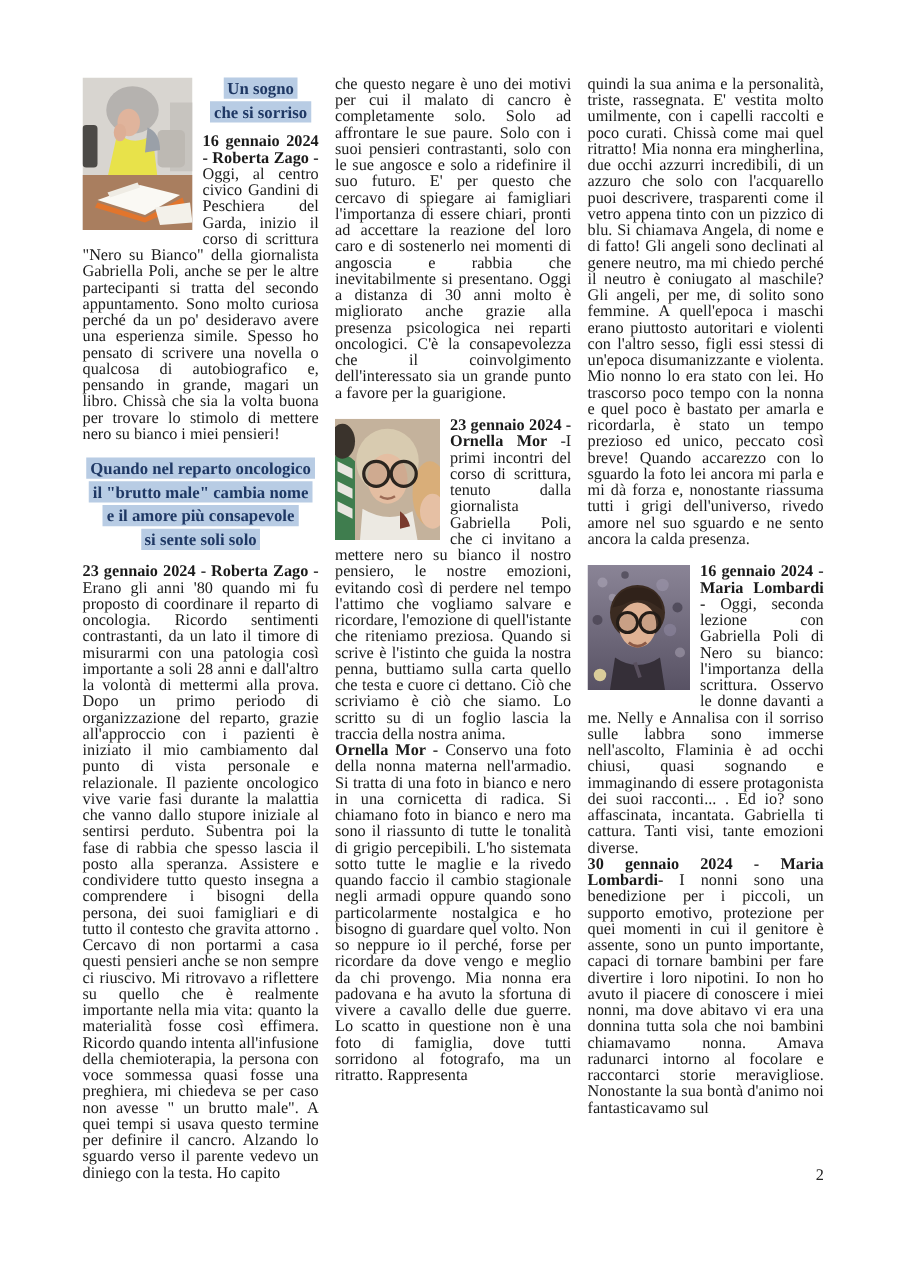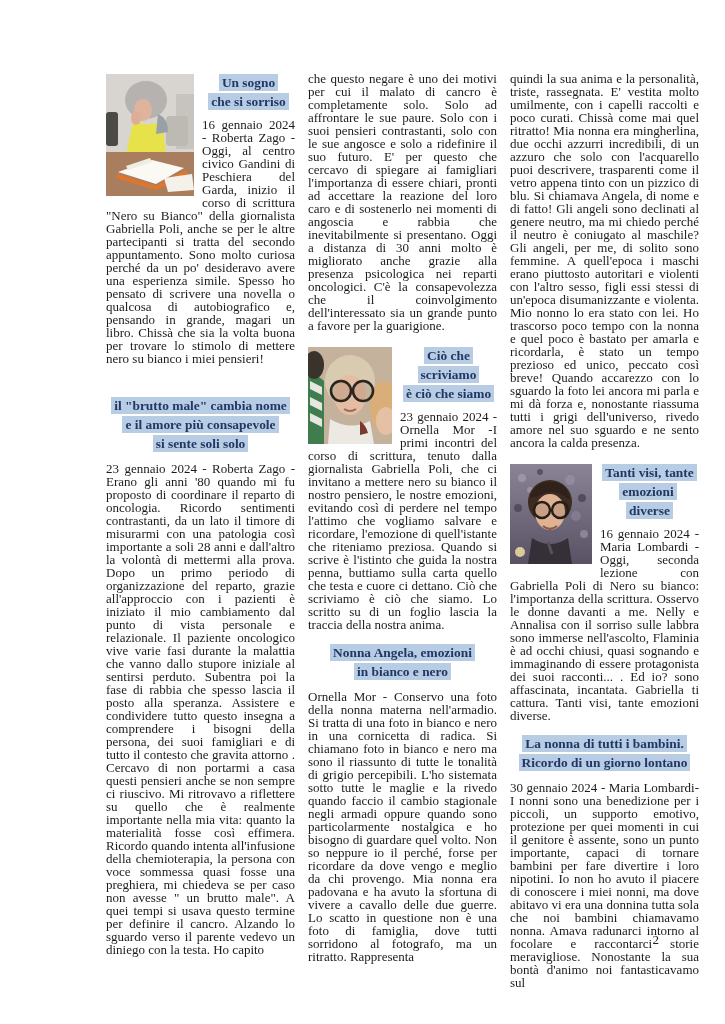--- a/index.html
+++ b/index.html
@@ -1,29 +1,29 @@
 <!DOCTYPE html>
 <html><head>
 <meta charset="utf-8">
 <style>
   html,body{margin:0;padding:0;background:#e8e8e8;}
   .page{
     position:relative;width:725px;height:1024px;background:#ffffff;
     font-family:"Liberation Serif","DejaVu Serif",serif;color:#1b1b1b;
     overflow:hidden;margin:0 auto;
   }
-  .col{position:absolute;top:72px;width:189px;margin-left:40px;}
+  .col{position:absolute;top:60px;width:189px;}
   .col1{left:66px;}
   .col2{left:268px;}
   .col3{left:470px;}
   .para{
     margin:0;font-size:13px;line-height:13px;text-align:justify;
     hyphens:none;color:#1b1b1b;
   }
-  .para b{font-weight:normal;}
+  .para b{font-weight:bold;}
   .hwrap{
     text-align:center;font-weight:bold;font-size:13.4px;line-height:19px;
     color:#1f3864;margin:0;
   }
   .hl{background:#b8cce4;padding:1px 3px;box-decoration-break:clone;}
   .h-mid{margin:12px 0 9px 0;}
   .arthead{overflow:visible;}
   .arthead::after{content:"";display:block;clear:none;}
   .photo{float:left;margin:2px 8px 4px 0;display:block;}
   .headline-beside{padding-top:1px;margin-bottom:7px;}
@@ -57,21 +57,21 @@
         <path d="M20 92 L44 84 L46 88 L22 96 Z" fill="#efece4"></path>
       </svg>
       <div class="hwrap headline-beside">
         <span class="hl">Un sogno</span><br>
         <span class="hl">che si sorriso</span>
       </div>
       <p class="para"><b>16 gennaio 2024 - Roberta Zago - </b><span>Oggi, al centro civico Gandini di Peschiera del Garda, inizio il corso di scrittura "Nero su Bianco" della giornalista Gabriella Poli, anche se per le altre partecipanti si tratta del secondo appuntamento. Sono molto curiosa perché da un po' desideravo avere una esperienza simile. Spesso ho pensato di scrivere una novella o qualcosa di autobiografico e, pensando in grande, magari un libro. Chissà che sia la volta buona per trovare lo stimolo di mettere nero su bianco i miei pensieri!</span></p>
     </div>
 
     <div class="hwrap h-mid">
-      <br>
+      <span class="hl">Quando nel reparto oncologico</span><br>
       <span class="hl">il "brutto male" cambia nome</span><br>
       <span class="hl">e il amore più consapevole</span><br>
       <span class="hl">si sente soli solo</span>
     </div>
     <p class="para"><b>23 gennaio 2024 - Roberta Zago - </b><span>Erano gli anni '80 quando mi fu proposto di coordinare il reparto di oncologia. Ricordo sentimenti contrastanti, da un lato il timore di misurarmi con una patologia così importante a soli 28 anni e dall'altro la volontà di mettermi alla prova. Dopo un primo periodo di organizzazione del reparto, grazie all'approccio con i pazienti è iniziato il mio cambiamento dal punto di vista personale e relazionale. Il paziente oncologico vive varie fasi durante la malattia che vanno dallo stupore iniziale al sentirsi perduto. Subentra poi la fase di rabbia che spesso lascia il posto alla speranza. Assistere e condividere tutto questo insegna a comprendere i bisogni della persona, dei suoi famigliari e di tutto il contesto che gravita attorno . Cercavo di non portarmi a casa questi pensieri anche se non sempre ci riuscivo. Mi ritrovavo a riflettere su quello che è realmente importante nella mia vita: quanto la materialità fosse così effimera. Ricordo quando intenta all'infusione della chemioterapia, la persona con voce sommessa quasi fosse una preghiera, mi chiedeva se per caso non avesse " un brutto male".  A quei tempi si usava questo termine per definire il cancro. Alzando lo sguardo verso il parente vedevo un diniego con la testa. Ho capito</span></p>
   </div>
 
   <div class="col col2">
     <p class="para"><span>che questo negare è uno dei motivi per cui il malato di cancro è completamente solo. Solo ad affrontare le sue paure. Solo con i suoi pensieri contrastanti, solo con le sue angosce e solo a ridefinire il suo futuro. E' per questo che cercavo di spiegare ai famigliari l'importanza di essere chiari, pronti ad accettare la reazione del loro caro e di sostenerlo nei momenti di angoscia e rabbia che inevitabilmente si presentano. Oggi a distanza di 30 anni molto è migliorato anche grazie alla presenza psicologica nei reparti oncologici. C'è la consapevolezza che il coinvolgimento dell'interessato sia un grande punto a favore per la guarigione.</span></p>
 
@@ -87,31 +87,23 @@
         <ellipse cx="78" cy="74" rx="10" ry="14" fill="#e6c0a4"></ellipse>
         <ellipse cx="42" cy="34" rx="25" ry="26" fill="#d8cbb0"></ellipse>
         <ellipse cx="42" cy="48" rx="16" ry="20" fill="#e4bea2"></ellipse>
         <circle cx="33" cy="44" r="10" fill="rgba(110,85,65,0.18)" stroke="#2b251f" stroke-width="2.6"></circle>
         <circle cx="55" cy="44" r="10" fill="rgba(110,85,65,0.18)" stroke="#2b251f" stroke-width="2.6"></circle>
         <path d="M43 44 L45 44" stroke="#2b251f" stroke-width="2"></path>
         <path d="M36 62 Q42 66 48 62" stroke="#9c6a55" stroke-width="2" fill="none"></path>
         <path d="M22 72 Q42 84 62 74 L66 97 L20 97 Z" fill="#ece9e2"></path>
         <path d="M52 74 Q58 78 60 86 L52 88 Z" fill="#7a3b2e"></path>
       </svg>
-      <div class="hwrap headline-beside">
-        <span class="hl">Ciò che  scriviamo</span><br>
-        <span class="hl">è ciò che siamo</span>
-      </div>
       <p class="para"><b>23 gennaio 2024 - Ornella Mor </b><span>-I primi incontri del corso di scrittura, tenuto dalla giornalista Gabriella Poli, che ci invitano a mettere nero su bianco il nostro pensiero, le nostre emozioni, evitando così di perdere nel tempo l'attimo che vogliamo salvare e ricordare, l'emozione di quell'istante che riteniamo preziosa. Quando si scrive è l'istinto che guida la nostra penna, buttiamo sulla carta quello che testa e cuore ci dettano. Ciò che scriviamo è ciò che siamo. Lo scritto su di un foglio lascia la traccia della nostra anima.</span></p>
     </div>
 
-    <div class="hwrap h-mid">
-      <span class="hl">Nonna Angela, emozioni</span><br>
-      <span class="hl">in bianco e nero</span>
-    </div>
     <p class="para"><b>Ornella Mor - </b><span>Conservo una foto della nonna materna nell'armadio. Si tratta di una foto in bianco e nero in una cornicetta di radica. Si chiamano foto in bianco e nero ma sono il riassunto di tutte le tonalità di grigio percepibili.      L'ho sistemata sotto tutte le maglie e la rivedo quando faccio il cambio stagionale negli armadi oppure quando sono particolarmente nostalgica e ho bisogno di guardare quel volto. Non so neppure io il perché, forse per ricordare da dove vengo e meglio da chi provengo. Mia nonna era padovana e ha avuto la sfortuna di vivere a cavallo delle due guerre. Lo scatto in questione non è una foto di famiglia, dove tutti sorridono al fotografo, ma un ritratto. Rappresenta</span></p>
   </div>
 
   <div class="col col3">
     <p class="para"><span>quindi la sua anima e la personalità, triste, rassegnata. E' vestita molto umilmente, con i capelli raccolti e poco curati. Chissà come mai quel ritratto! Mia nonna era mingherlina, due occhi azzurri incredibili, di un azzuro che solo con l'acquarello puoi descrivere, trasparenti come il vetro appena tinto con un pizzico di blu. Si chiamava Angela, di nome e di fatto! Gli angeli sono declinati al genere neutro, ma mi chiedo perché il neutro è coniugato al maschile? Gli angeli, per me, di solito sono femmine. A quell'epoca i maschi erano piuttosto autoritari e violenti con l'altro sesso, figli essi stessi di un'epoca disumanizzante e violenta. Mio nonno lo era stato con lei. Ho trascorso poco tempo con la nonna e quel poco è bastato per amarla e ricordarla, è stato un tempo prezioso ed unico, peccato così breve! Quando accarezzo con lo sguardo la foto lei ancora mi parla e mi dà forza e, nonostante riassuma tutti i grigi dell'universo, rivedo amore nel suo sguardo e ne sento ancora la calda presenza.</span></p>
 
     <div class="arthead spacer-top2">
       <svg class="photo" width="82" height="100" viewBox="0 0 82 100">
         <defs>
           <linearGradient id="crowdbg" x1="0" y1="0" x2="0" y2="1">
@@ -132,29 +124,21 @@
         <ellipse cx="40" cy="38" rx="22" ry="22" fill="#3b2b21"></ellipse>
         <ellipse cx="40" cy="48" rx="15" ry="18" fill="#dfb294"></ellipse>
         <path d="M20 34 Q24 18 40 18 Q58 18 60 36 L54 32 Q42 24 28 32 Z" fill="#30221a"></path>
         <circle cx="32" cy="46" r="8" fill="rgba(80,60,45,0.15)" stroke="#241d18" stroke-width="2.4"></circle>
         <circle cx="50" cy="46" r="8" fill="rgba(80,60,45,0.15)" stroke="#241d18" stroke-width="2.4"></circle>
         <path d="M40 46 L42 46" stroke="#241d18" stroke-width="2"></path>
         <path d="M33 62 Q40 68 47 62" stroke="#8c5a46" stroke-width="2.2" fill="none"></path>
         <path d="M22 74 Q40 86 58 74 L62 100 L18 100 Z" fill="#352f38"></path>
         <path d="M38 78 L42 90" stroke="#59505e" stroke-width="3"></path>
       </svg>
-      <div class="hwrap headline-beside">
-        <span class="hl">Tanti visi, tante</span><br>
-        <span class="hl">emozioni diverse</span>
-      </div>
       <p class="para"><b>16 gennaio 2024 - Maria Lombardi - </b><span>Oggi, seconda lezione con Gabriella Poli di Nero su bianco: l'importanza della scrittura. Osservo le donne davanti a me. Nelly e Annalisa con il sorriso sulle labbra sono immerse nell'ascolto, Flaminia è ad occhi chiusi, quasi sognando e immaginando di essere protagonista dei suoi racconti... . Ed io? sono affascinata, incantata. Gabriella ti cattura. Tanti visi, tante emozioni diverse.</span></p>
     </div>
 
-    <div class="hwrap h-mid">
-      <span class="hl">La nonna di tutti i bambini.</span><br>
-      <span class="hl">Ricordo di un giorno lontano</span>
-    </div>
     <p class="para"><b>30 gennaio 2024 - Maria Lombardi- </b><span>I nonni sono una benedizione per i piccoli, un supporto emotivo, protezione per quei momenti in cui il genitore è assente, sono un punto importante, capaci di tornare bambini per fare divertire i loro nipotini. Io non ho avuto il piacere di conoscere i miei nonni, ma dove abitavo vi era una donnina tutta sola che noi bambini chiamavamo nonna. Amava radunarci intorno al focolare e raccontarci storie meravigliose. Nonostante la sua bontà d'animo noi fantasticavamo sul</span></p>
   </div>
 
   <div class="pgnum">2</div>
 
 </div>
 
 </body></html>

